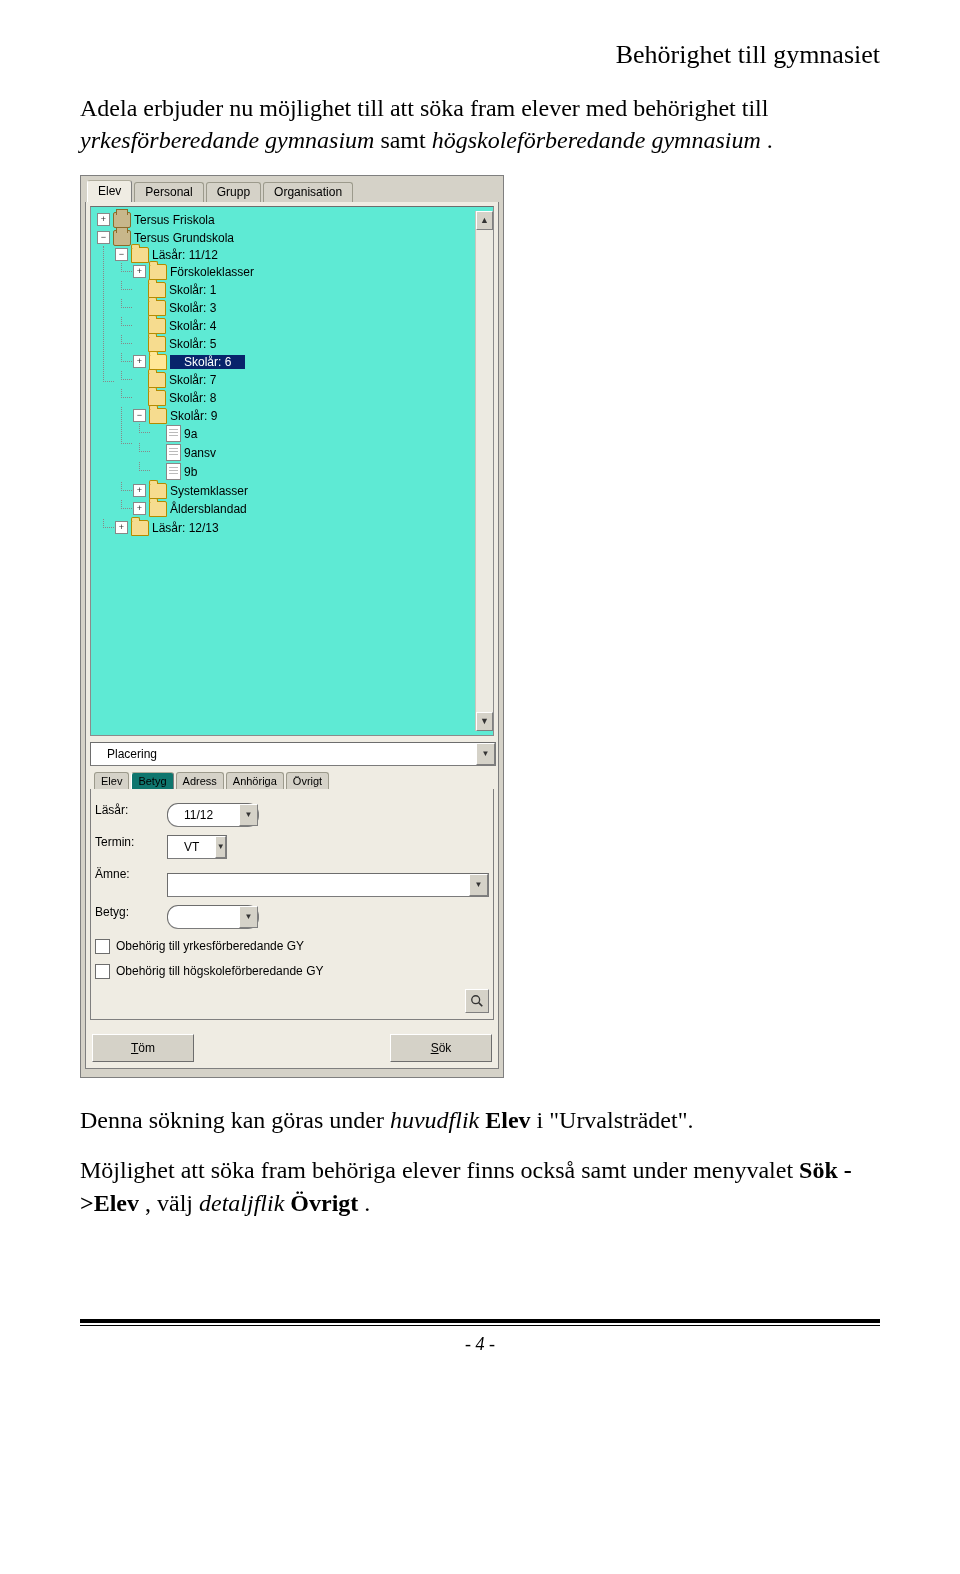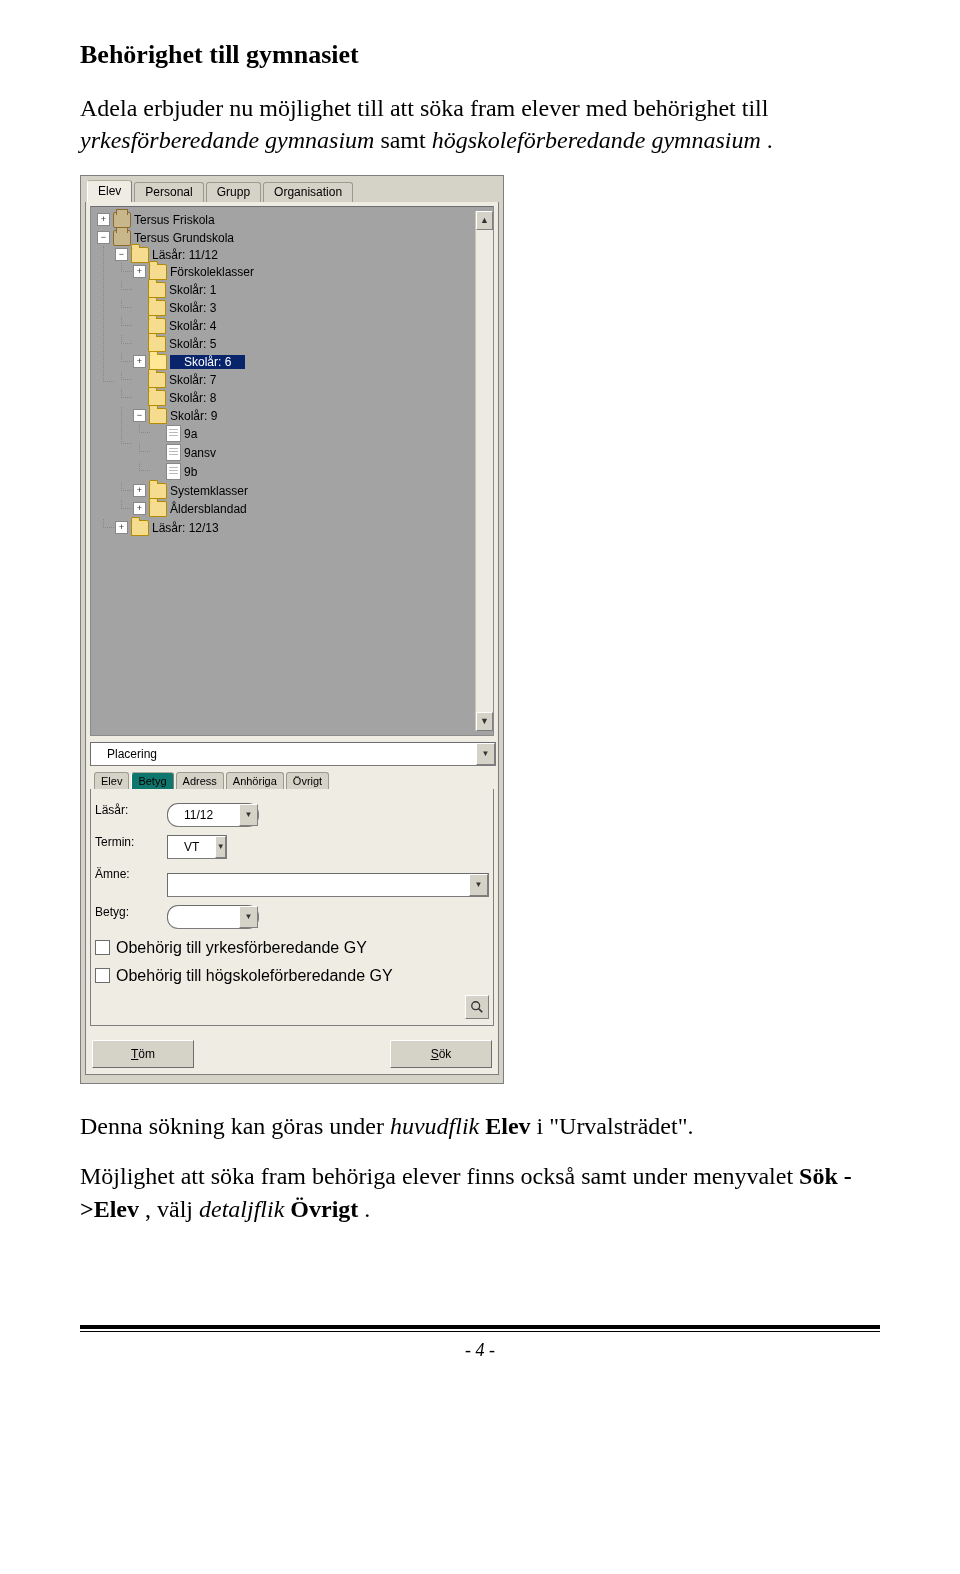--- a/index.html
+++ b/index.html
@@ -5,22 +5,23 @@
   body {
     margin: 0;
     font-family: "Times New Roman", serif;
     background: #fff;
     width: 960px;
     padding: 40px 80px 20px 80px;
     box-sizing: border-box;
   }
   h1 {
     font-size: 26px;
-    font-weight: bold;
+    font-weight: normal;
     margin: 0 0 22px 0;
+    text-align: right;
   }
   p.body-text {
     font-size: 24px;
     line-height: 1.35;
     margin: 8px 0 18px 0;
   }
   em { font-style: italic; }
   strong { font-weight: bold; }
 
   
@@ -66,21 +67,21 @@
     padding: 4px 4px 6px 4px;
     position: relative;
   }
   .tabrow.secondary { padding-left: 4px; margin-top: 6px; }
   .tabrow.secondary .tab { padding: 2px 6px 2px 6px; font-size: 11px; }
   .tabrow.secondary .tab.active { background: #0f766e; }
   .tabrow.secondary + .tab-face { background: #efece3; padding-top:6px; }
 
   
   .tree-wrap {
-    background: #a3a3a3;
+    background: #5eead4;
     border: 1px solid #8b8b8b;
     border-top-color: #6d6d6d;
     height: 520px;
     padding: 4px 0 4px 4px;
     overflow: hidden;
     position: relative;
     display:flex;
   }
   .tree-inner{flex:1;position:relative;}
   .vscroll {
@@ -149,21 +150,21 @@
     width:17px;height:20px;background:#d5d2c8;
     border:1px solid #fff;border-right-color:#7f7f7f;border-bottom-color:#7f7f7f;
     display:flex;align-items:center;justify-content:center;font-size:8px;color:#333;
   }
   .combo.small{width:90px;display:inline-flex;margin:0;border-radius:11px;}
   .combo.smaller{width:58px;display:inline-flex;margin:0;}
 
   
   .form-row{display:flex;gap:8px;margin:8px 0;}
   .form-row label{width:64px;font-size:12px;}
-  .checkbox-row{display:flex;align-items:center;gap:6px;margin:10px 0;font-size:16px;}
+  .checkbox-row{display:flex;align-items:center;gap:6px;margin:10px 0;font-size:12px;}
   .checkbox-row .cb{width:13px;height:13px;background:#fff;border:1px solid #6d6d6d;}
   .search-icon-btn{
     width:22px;height:22px;background:#d5d2c8;border:1px solid #fff;
     border-right-color:#7f7f7f;border-bottom-color:#7f7f7f;
     display:flex;align-items:center;justify-content:center;margin-left:auto;
   }
   .search-icon-btn svg{width:14px;height:14px;}
 
   .btnbar{display:flex;justify-content:space-between;margin-top:14px;padding:0 2px;}
   .winbtn{

